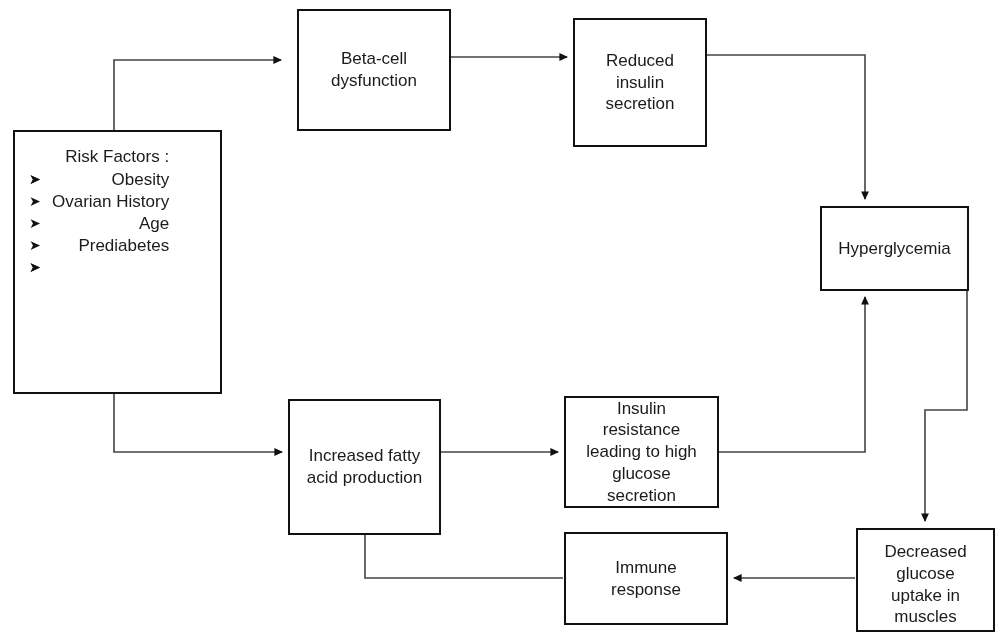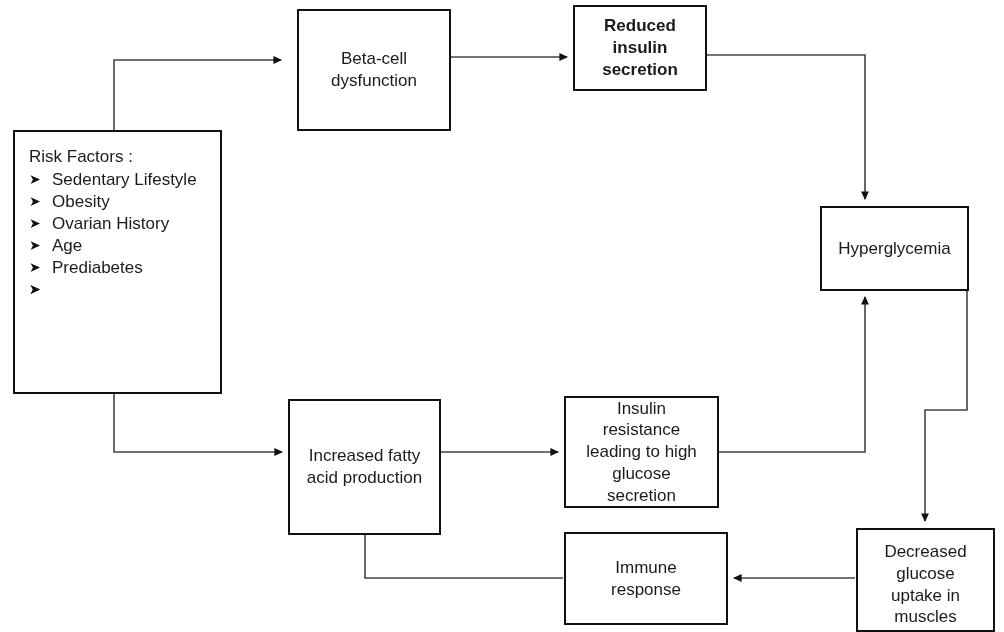--- a/index.html
+++ b/index.html
@@ -40,21 +40,21 @@
     padding: 2px 6px;
     z-index: 2;
   }
   .node-text {
     display: block;
     white-space: pre-line;
   }
   .node.risk {
     align-items: flex-start;
     justify-content: flex-start;
-    text-align: left;
+    text-align: right;
     padding: 14px 10px 10px 14px;
   }
   .risk-title {
     font-size: 17px;
     color: #1b1b1b;
     margin-bottom: 1px;
     display: block;
   }
   .risk-list {
     list-style: none;
@@ -99,37 +99,37 @@
       <path d="M941,247 L967,247 L967,410 L925,410 L925,521" marker-end="url(#ah)"></path>
       <path d="M855,578 L734,578" marker-end="url(#ah)"></path>
       <path d="M563,578 L365,578 L365,520" marker-end="url(#ah)"></path>
     </g>
   </svg>
 
   <div class="node risk" style="left:13px; top:130px; width:209px; height:264px;">
     <div>
       <span class="risk-title">Risk Factors :</span>
       <ul class="risk-list">
-        <li><span class="bullet">➤</span><span>Sedentary Lifestyle</span></li>
+        <li><span class="bullet">➤</span></li>
         <li><span class="bullet">➤</span><span>Obesity</span></li>
         <li><span class="bullet">➤</span><span>Ovarian History</span></li>
         <li><span class="bullet">➤</span><span>Age</span></li>
         <li><span class="bullet">➤</span><span>Prediabetes</span></li>
         <li><span class="bullet">➤</span></li>
         <li><span class="bullet">➤</span></li>
       </ul>
     </div>
   </div>
 
   <div class="node" style="left:297px; top:9px; width:154px; height:122px;">
     <span class="node-text">Beta-cell
 dysfunction</span>
   </div>
 
-  <div class="node" style="left:573px; top:5px; width:134px; height:86px;font-weight:bold;">
+  <div class="node" style="left:573px; top:18px; width:134px; height:129px;">
     <span class="node-text">Reduced
 insulin
 secretion</span>
   </div>
 
   <div class="node" style="left:820px; top:206px; width:149px; height:85px;">
     <span class="node-text">Hyperglycemia</span>
   </div>
 
   <div class="node" style="left:288px; top:399px; width:153px; height:136px;">

